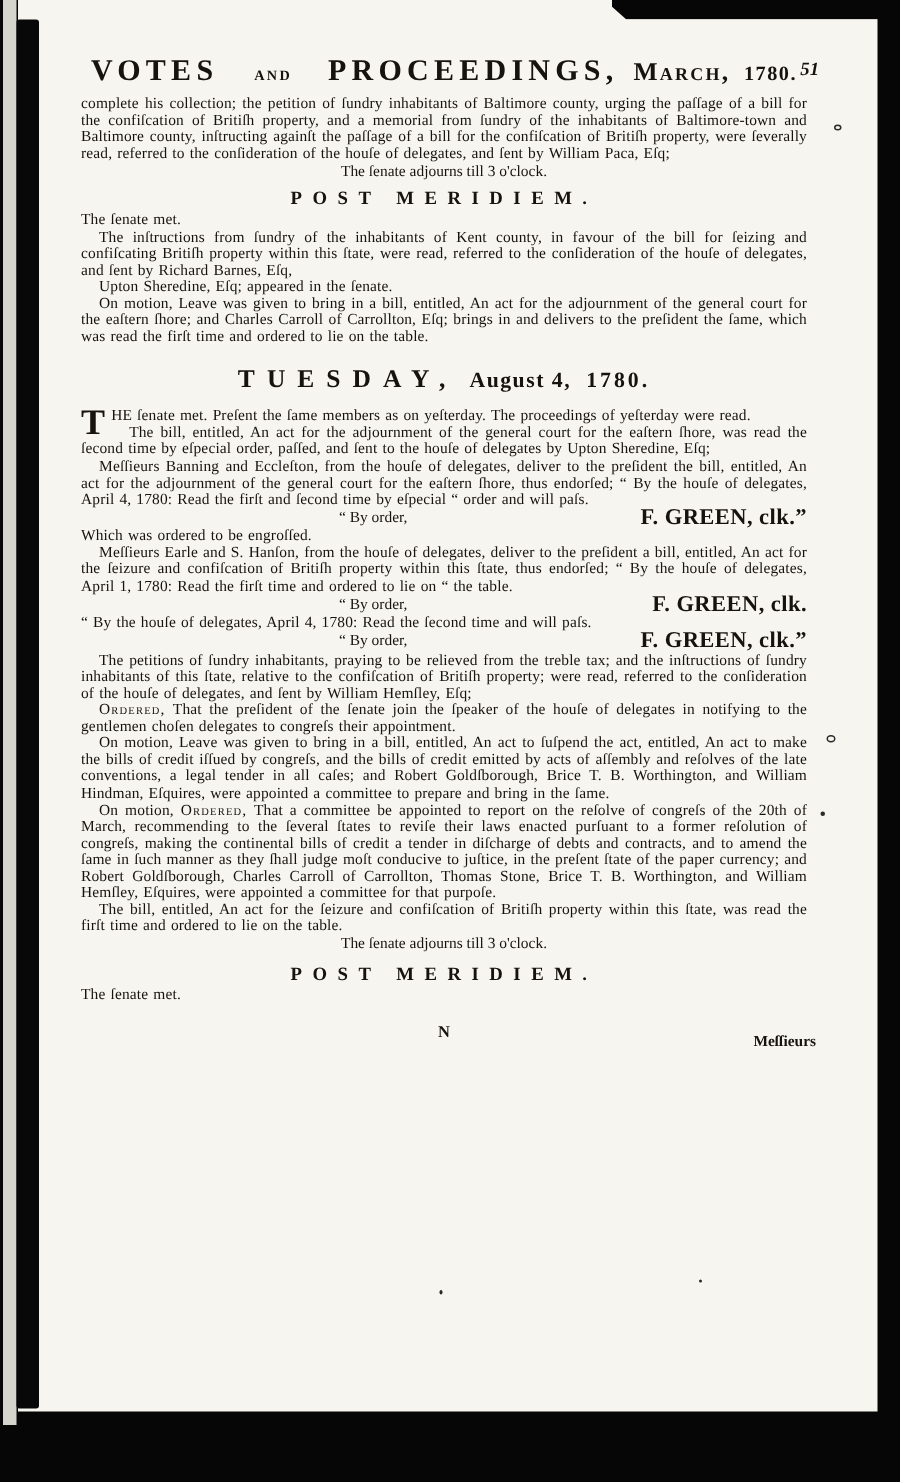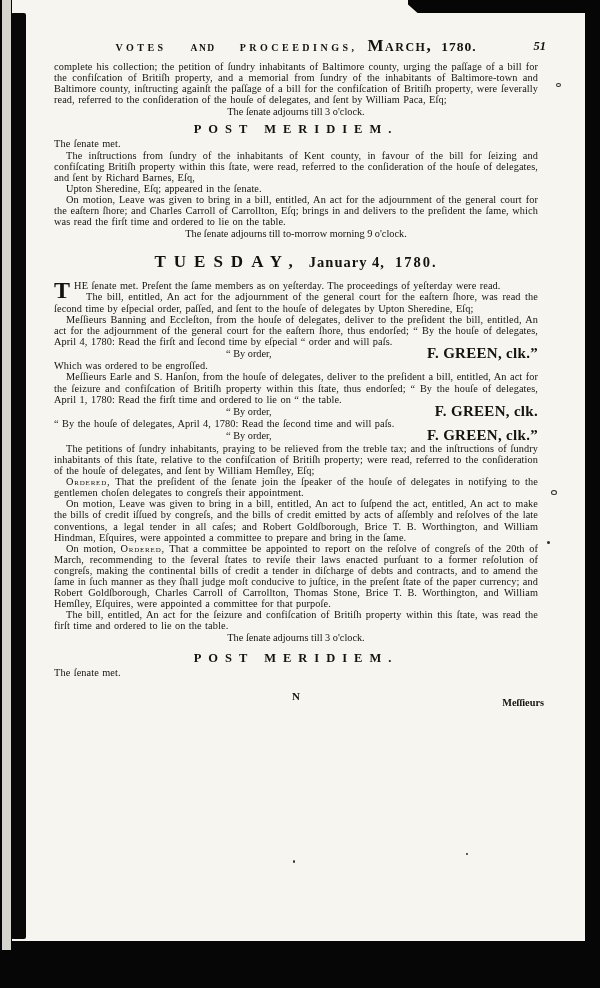--- a/index.html
+++ b/index.html
@@ -29,21 +29,21 @@
   }
   .content {
     position:absolute; left:54px; top:0; width:484px;
     color:#16120e;
   }
   
   .header-row {
     position:relative; margin-top:36px; text-align:center;
     white-space:nowrap;
   }
-  .t-big { font-size:10px; letter-spacing:3.5px; font-weight:bold; }
+  .t-big { font-size:20px; letter-spacing:3.5px; font-weight:bold; }
   .t-and { font-size:9.5px; letter-spacing:1.5px; font-weight:bold; margin:0 20px; }
   .t-march { font-size:17px; letter-spacing:1.5px; font-weight:bold; margin-left:6px; font-variant:small-caps; }
   .t-march::first-letter { font-size:15px; }
   .t-year { font-size:13.5px; letter-spacing:1px; font-weight:bold; margin-left:5px; }
   .pagenum {
     position:absolute; right:-8px; top:3px;
     font-style:italic; font-size:12.5px; font-weight:bold;text-align:right;
   }
   
   .body-text {
@@ -106,25 +106,24 @@
   </div>
 
   <p class="body-text" style="margin-top:5px;">complete his collection; the petition of ſundry inhabitants of Baltimore county, urging the paſſage of a bill for the confiſcation of Britiſh property, and a memorial from ſundry of the inhabitants of Baltimore-town and Baltimore county, inſtructing againſt the paſſage of a bill for the confiſcation of Britiſh property, were ſeverally read, referred to the conſideration of the houſe of delegates, and ſent by William Paca, Eſq;</p>
   <div class="center-line">The ſenate adjourns till 3 o'clock.</div>
 
   <div class="pm-heading">POST MERIDIEM.</div>
   <p class="body-text">The ſenate met.</p>
   <p class="body-text indent">The inſtructions from ſundry of the inhabitants of Kent county, in favour of the bill for ſeizing and confiſcating Britiſh property within this ſtate, were read, referred to the conſideration of the houſe of delegates, and ſent by Richard Barnes, Eſq,</p>
   <p class="body-text indent">Upton Sheredine, Eſq; appeared in the ſenate.</p>
   <p class="body-text indent">On motion, Leave was given to bring in a bill, entitled, An act for the adjournment of the general court for the eaſtern ſhore; and Charles Carroll of Carrollton, Eſq; brings in and delivers to the preſident the ſame, which was read the firſt time and ordered to lie on the table.</p>
-  <div class="center-line">The ſenate adjourns till to-morrow morning 9 o'clock.</div>
 
   <div class="tuesday-heading">
     <span class="tu-day">TUESDAY,</span>
-    <span class="tu-date">January 4,</span>
+    <span class="tu-date">August 4,</span>
     <span class="tu-year">1780.</span>
   </div>
 
   <p class="body-text">
     <span class="dropcap">T</span><span>HE ſenate met.  Preſent the ſame members as on yeſterday.  The proceedings of yeſterday were read.</span>
   </p>
   <p class="body-text indent">The bill, entitled, An act for the adjournment of the general court for the eaſtern ſhore, was read the ſecond time by eſpecial order, paſſed, and ſent to the houſe of delegates by Upton Sheredine, Eſq;</p>
   <p class="body-text indent">Meſſieurs Banning and Eccleſton, from the houſe of delegates, deliver to the preſident the bill, entitled, An act for the adjournment of the general court for the eaſtern ſhore, thus endorſed; “ By the houſe of delegates, April 4, 1780:  Read the firſt and ſecond time by eſpecial “ order and will paſs.</p>
 
   <div class="byorder">

